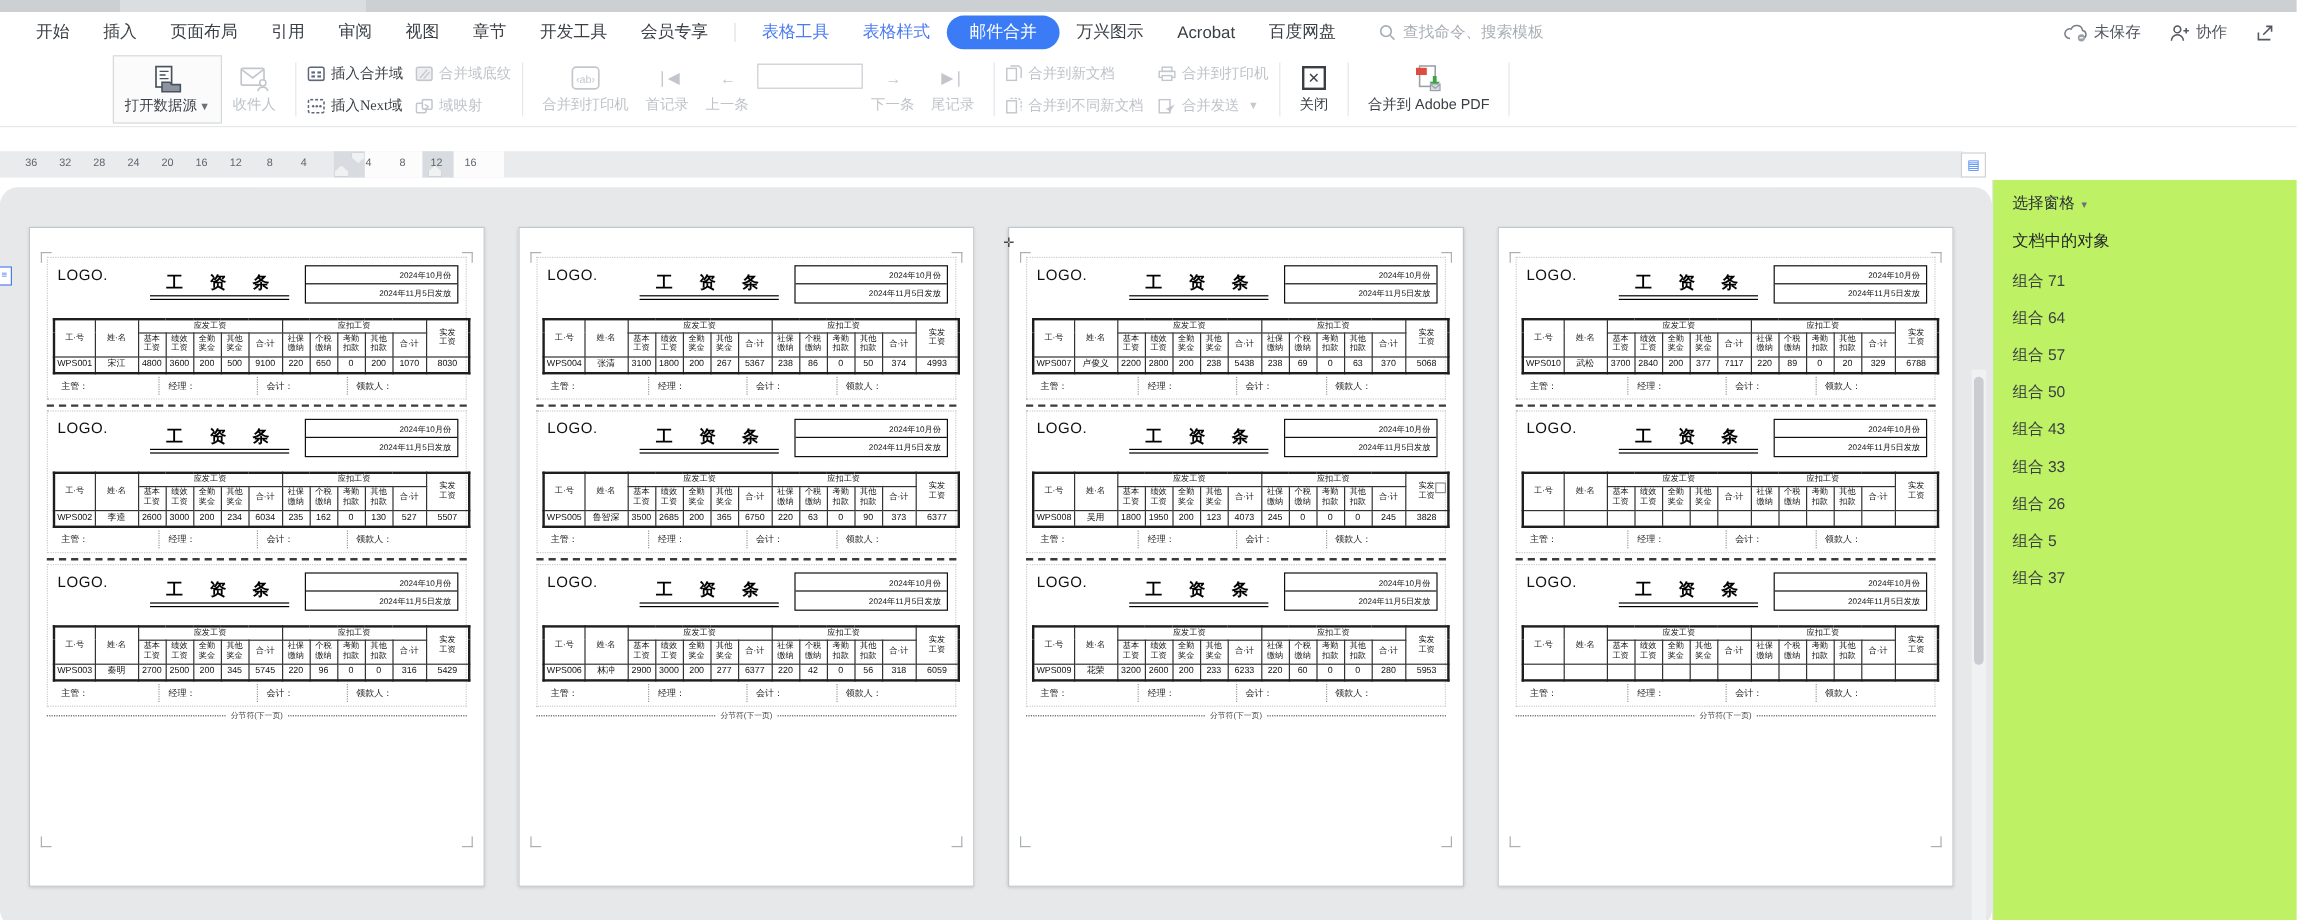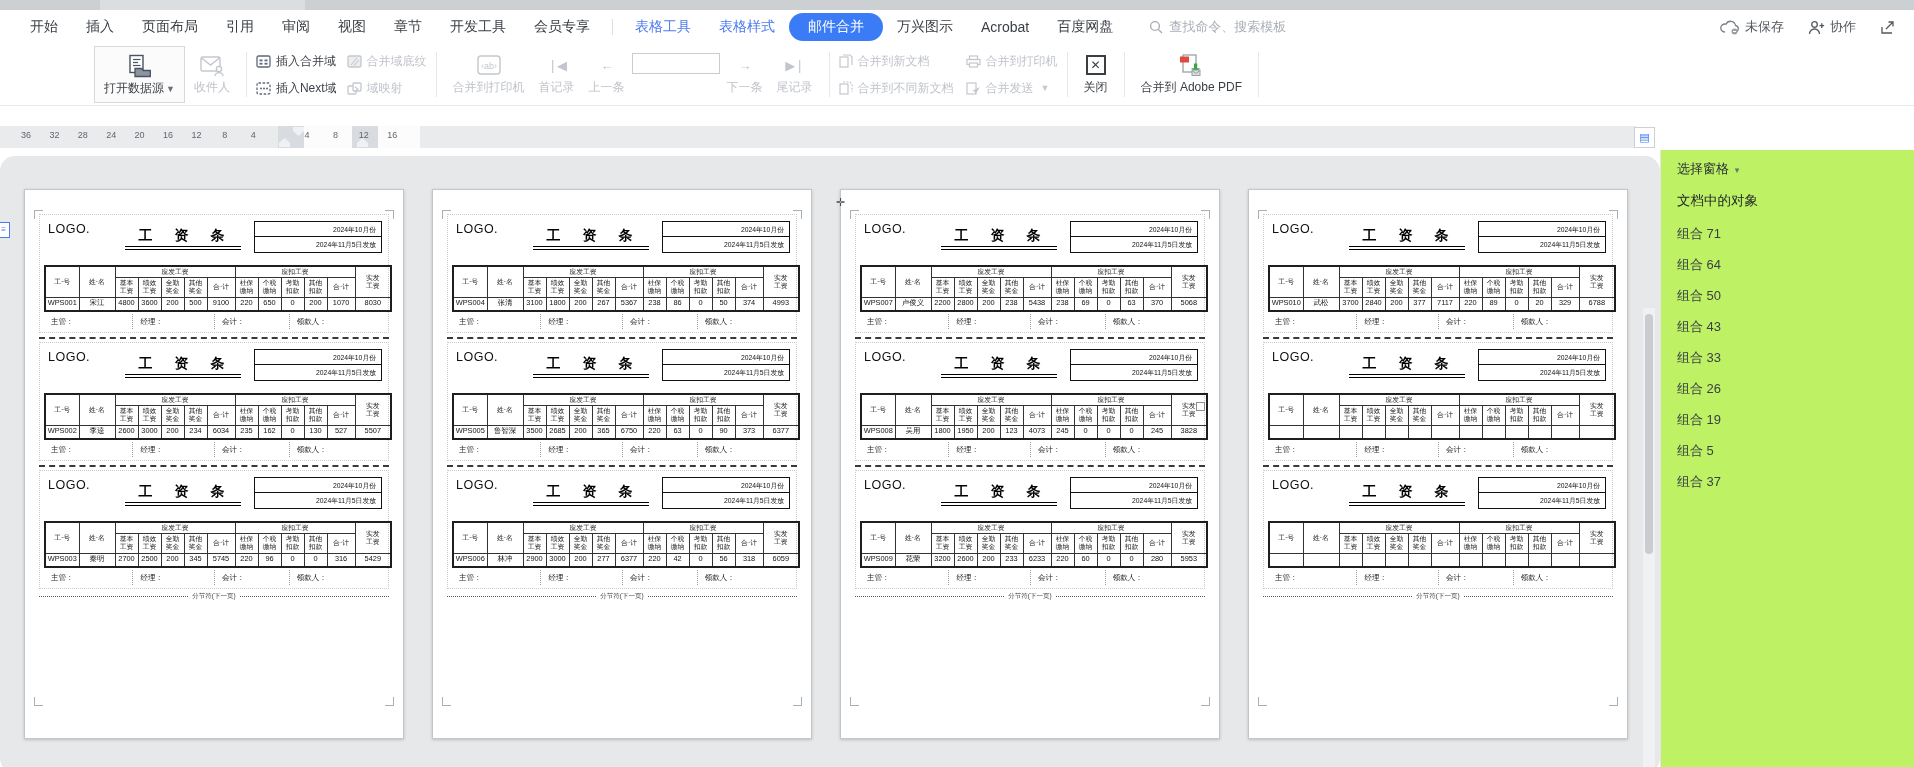--- a/index.html
+++ b/index.html
@@ -23,21 +23,21 @@
   
   .toolbar { position:absolute; left:0; top:44px; width:100%; height:62px; background:#fff; border-bottom:1px solid #E6E8EA; display:flex; align-items:stretch; padding-left:92px; }
   .tsep { width:1px; background:#E5E7EA; margin:8px 9px; }
   .lbtn { display:flex; flex-direction:column; align-items:center; justify-content:flex-start; padding:7px 7px 3px; font-size:12px; color:#3A3F45; white-space:nowrap; }
   .lbtn .ic { height:28px; display:flex; align-items:center; justify-content:center; }
   .lbtn.dis { color:#BFC3C9; }
   .lbtn.boxed { border:1px solid #D6D9DC; background:#FBFBFC; margin:2px 2px; padding:5px 9px 2px; }
   .caret { font-size:9px; color:#6B7077; margin-left:2px; }
   .caret.dis { color:#C5C9CE; }
   .vgroup { display:flex; flex-direction:column; justify-content:center; gap:3px; }
-  .srow { display:flex; align-items:center; gap:5px; font-size:12px; color:#3A3F45; height:24px; white-space:nowrap; }
+  .srow { display:flex; align-items:center; gap:5px; font-size:12px; color:#3A3F45; height:24px; white-space:nowrap;font-family:Liberation Serif, serif; }
   .srow.dis { color:#BFC3C9; }
   .navglyph { font-size:13px; color:#C2C6CC; letter-spacing:-1px; }
   .recinput { width:88px; height:21px; margin-top:9px; border:1px solid #C9CCD1; background:#fff; font-size:11px; padding:0 4px; }
   .xbox { width:20px; height:20px; border:2px solid #3A3F45; display:flex; align-items:center; justify-content:center; font-size:12px; color:#3A3F45; font-weight:bold; }
 
   
   .ruler { position:absolute; left:0; top:126px; width:1636px; height:22px; background:#E9EBED; }
   .ruler .active { position:absolute; left:278px; top:0; width:142px; height:22px; background:#FCFCFD; }
   .ruler .hl { position:absolute; top:0; height:22px; width:26px; background:#D8DCE1; }
   .rn { position:absolute; top:4px; font-size:9px; color:#60666E; transform:translateX(-50%); }
@@ -1357,21 +1357,21 @@
 <div class="edge-widget">≡</div>
 <div class="move-handle">✛</div>
 <div class="resize-handle"></div>
 
 <div class="panel">
   <div class="panel-title"><span>选择窗格</span> <span class="caret">▾</span></div>
   <div class="panel-section">文档中的对象</div>
   <div id="panel-items">
       <div class="pobj">组合 71</div>
       <div class="pobj">组合 64</div>
+      <div class="pobj">组合 57</div>
       <div class="pobj">组合 50</div>
       <div class="pobj">组合 43</div>
       <div class="pobj">组合 33</div>
       <div class="pobj">组合 26</div>
-      <div class="pobj">组合 19</div>
       <div class="pobj">组合 5</div>
       <div class="pobj">组合 37</div>
     </div>
 </div>
 
 </body></html>

